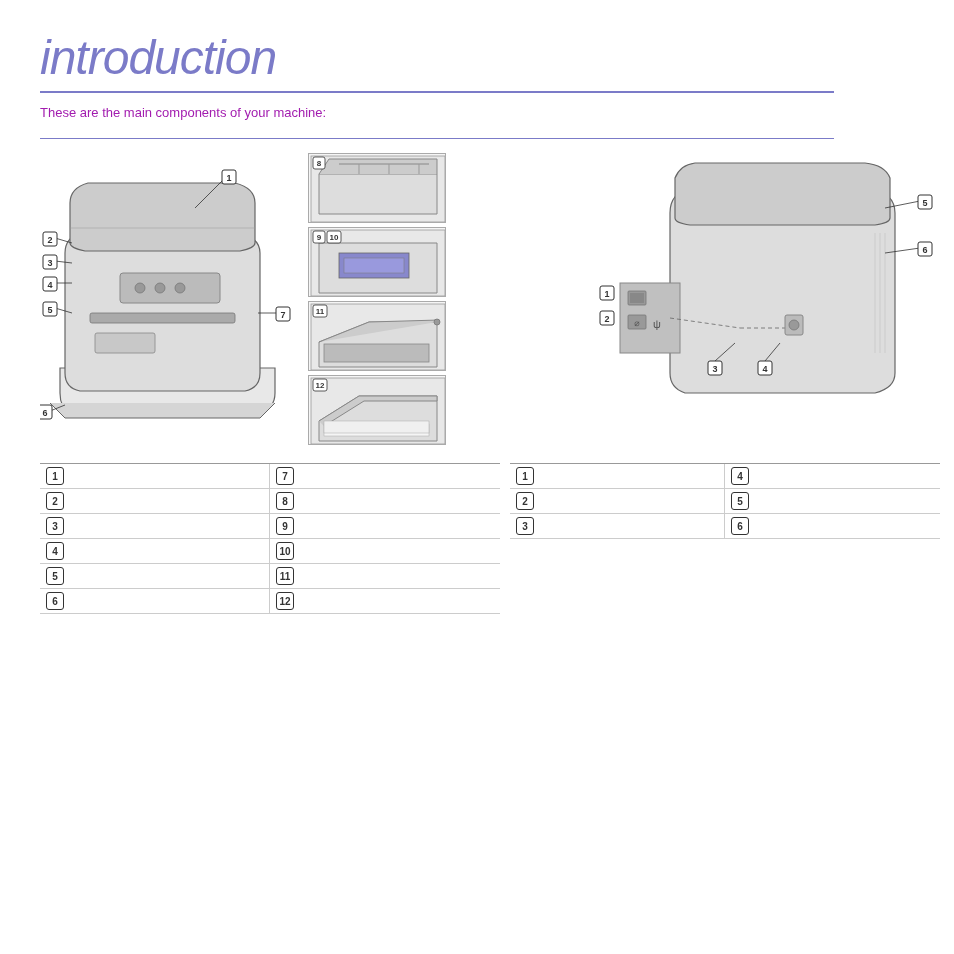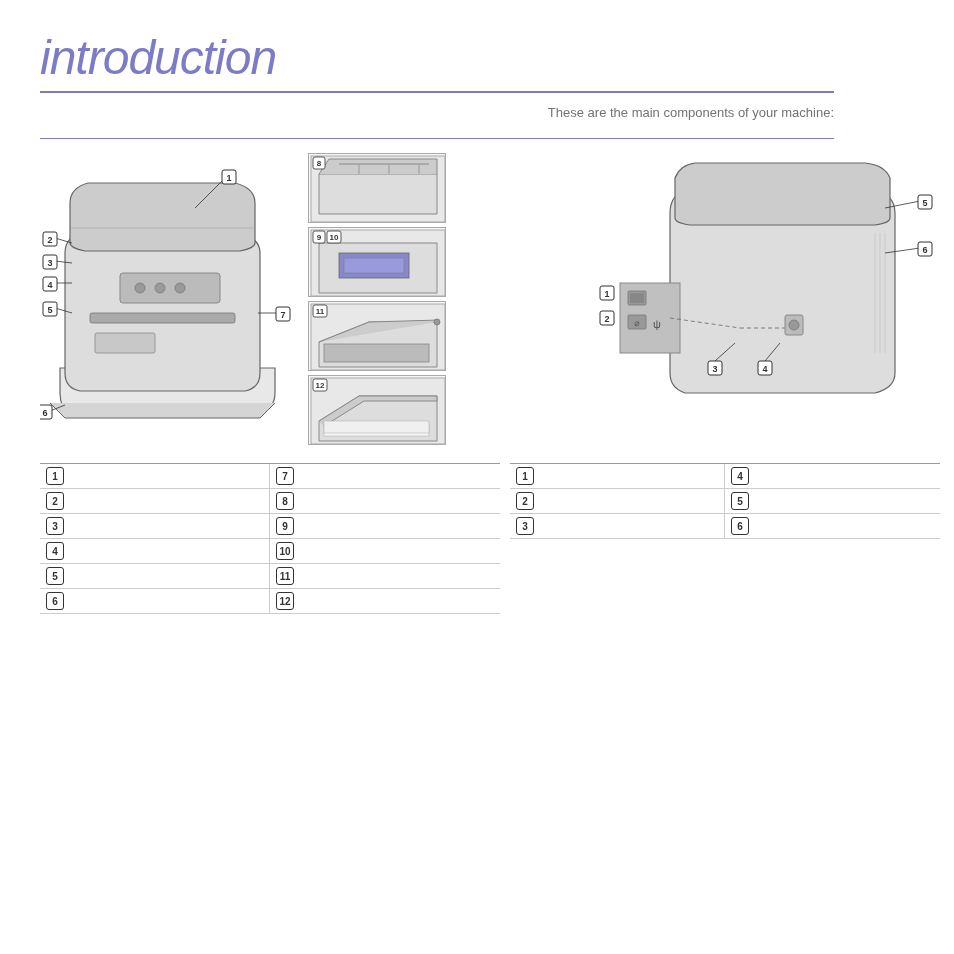--- a/index.html
+++ b/index.html
@@ -26,23 +26,22 @@
       color: #7b7bc8;
       letter-spacing: -1px;
       border-bottom: 2px solid #7b7bc8;
       padding-bottom: 6px;
       margin-bottom: 12px;
       font-style: italic;
     }
 
     .subtitle {
       font-size: 13px;
-      color: #737373;
+      color: #a21caf;
       margin-bottom: 18px;
-      text-align: right;
     }
 
     
     .divider {
       border: none;
       border-top: 1px solid #7b7bc8;
       margin: 10px 0 14px 0;
     }
 
     

